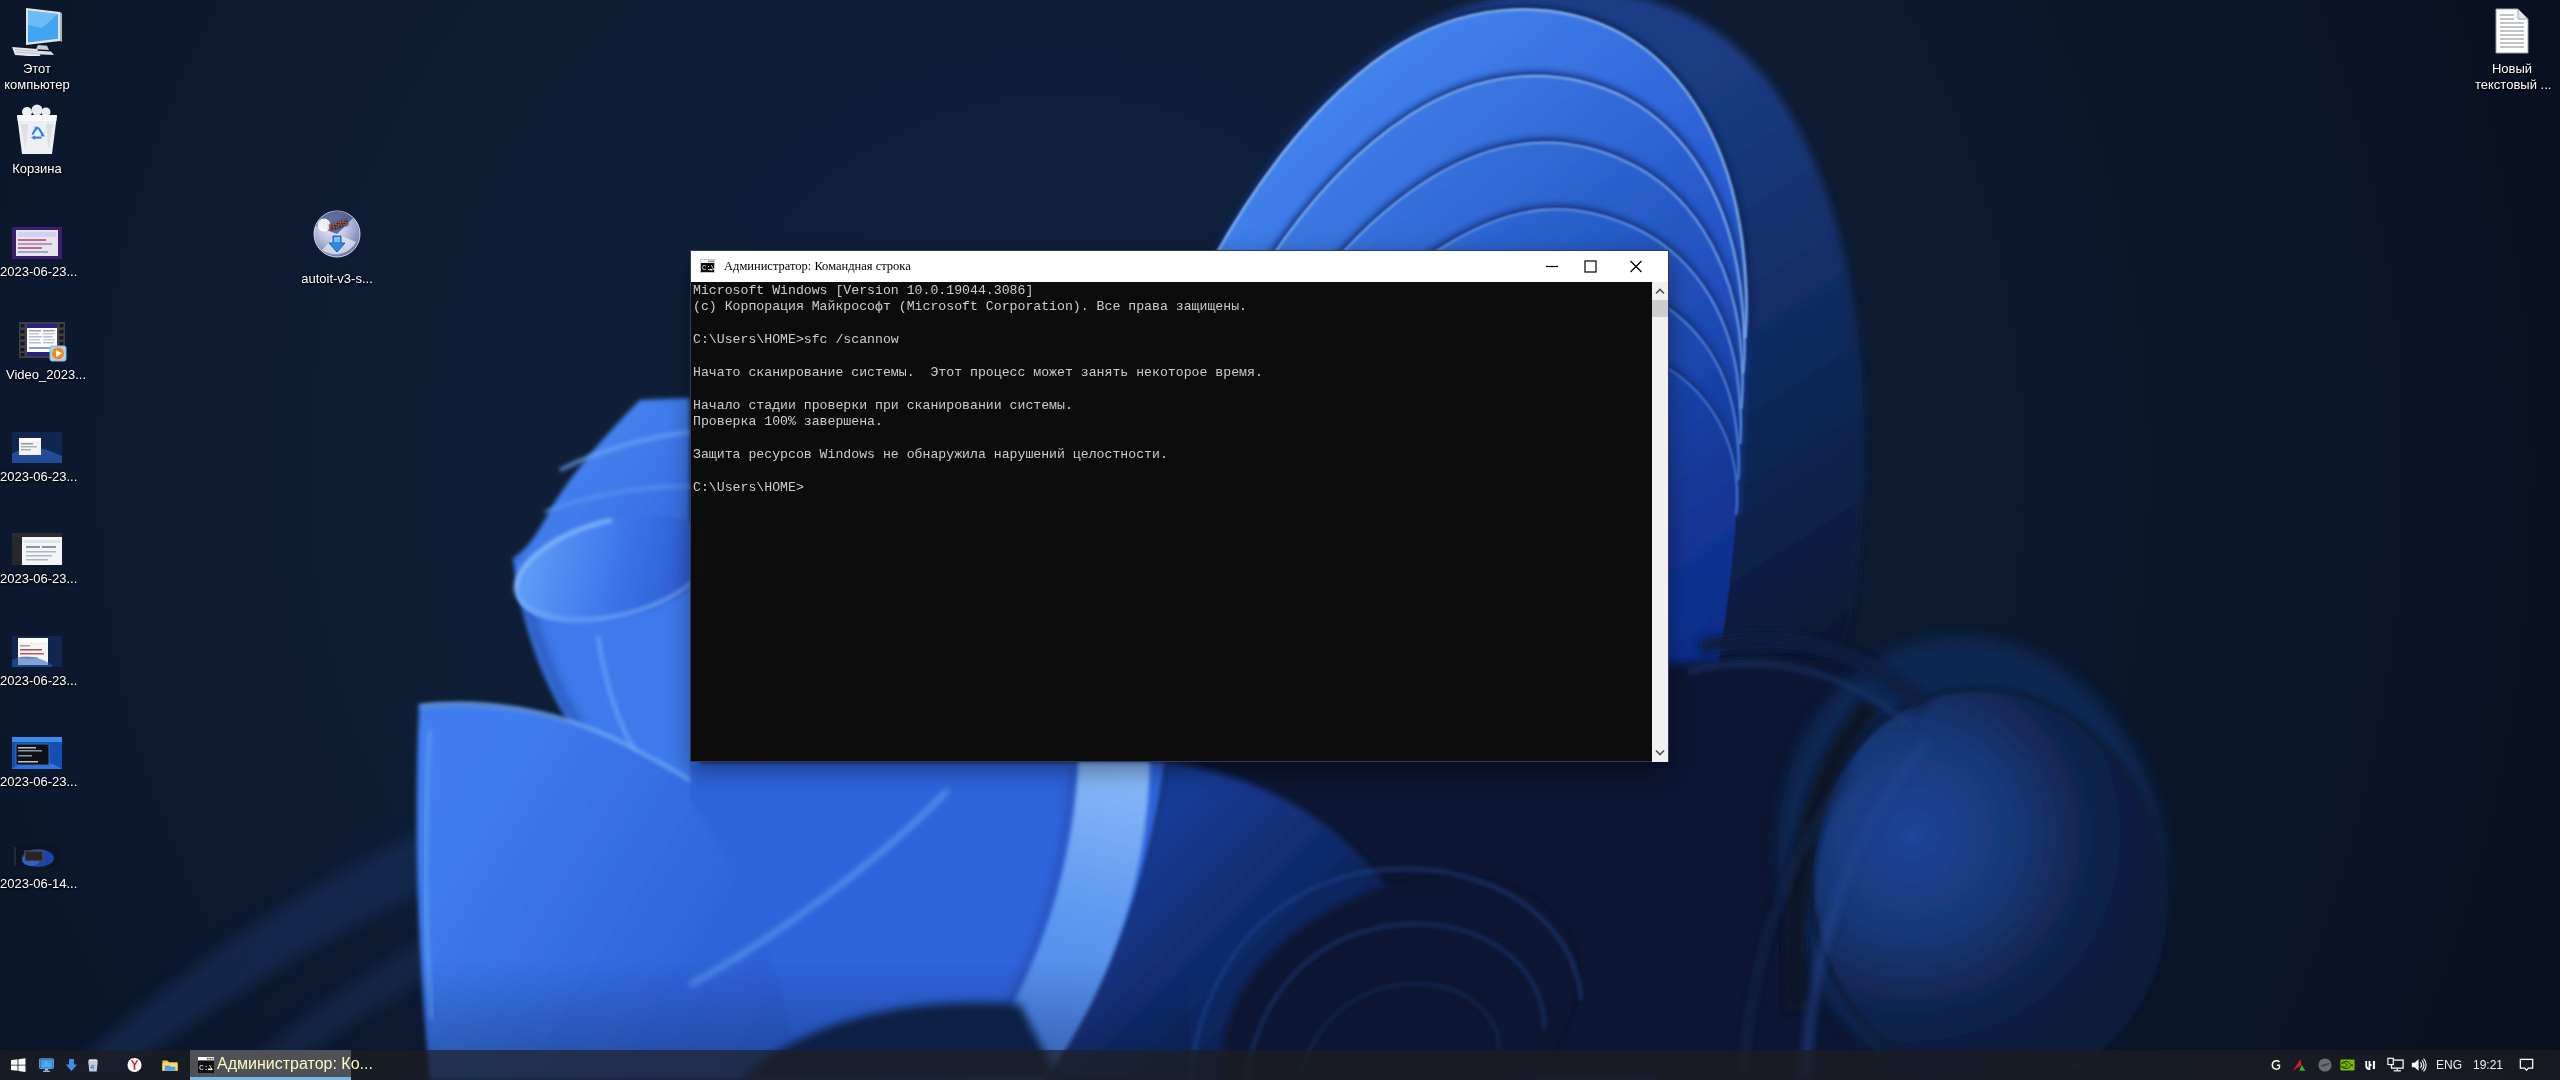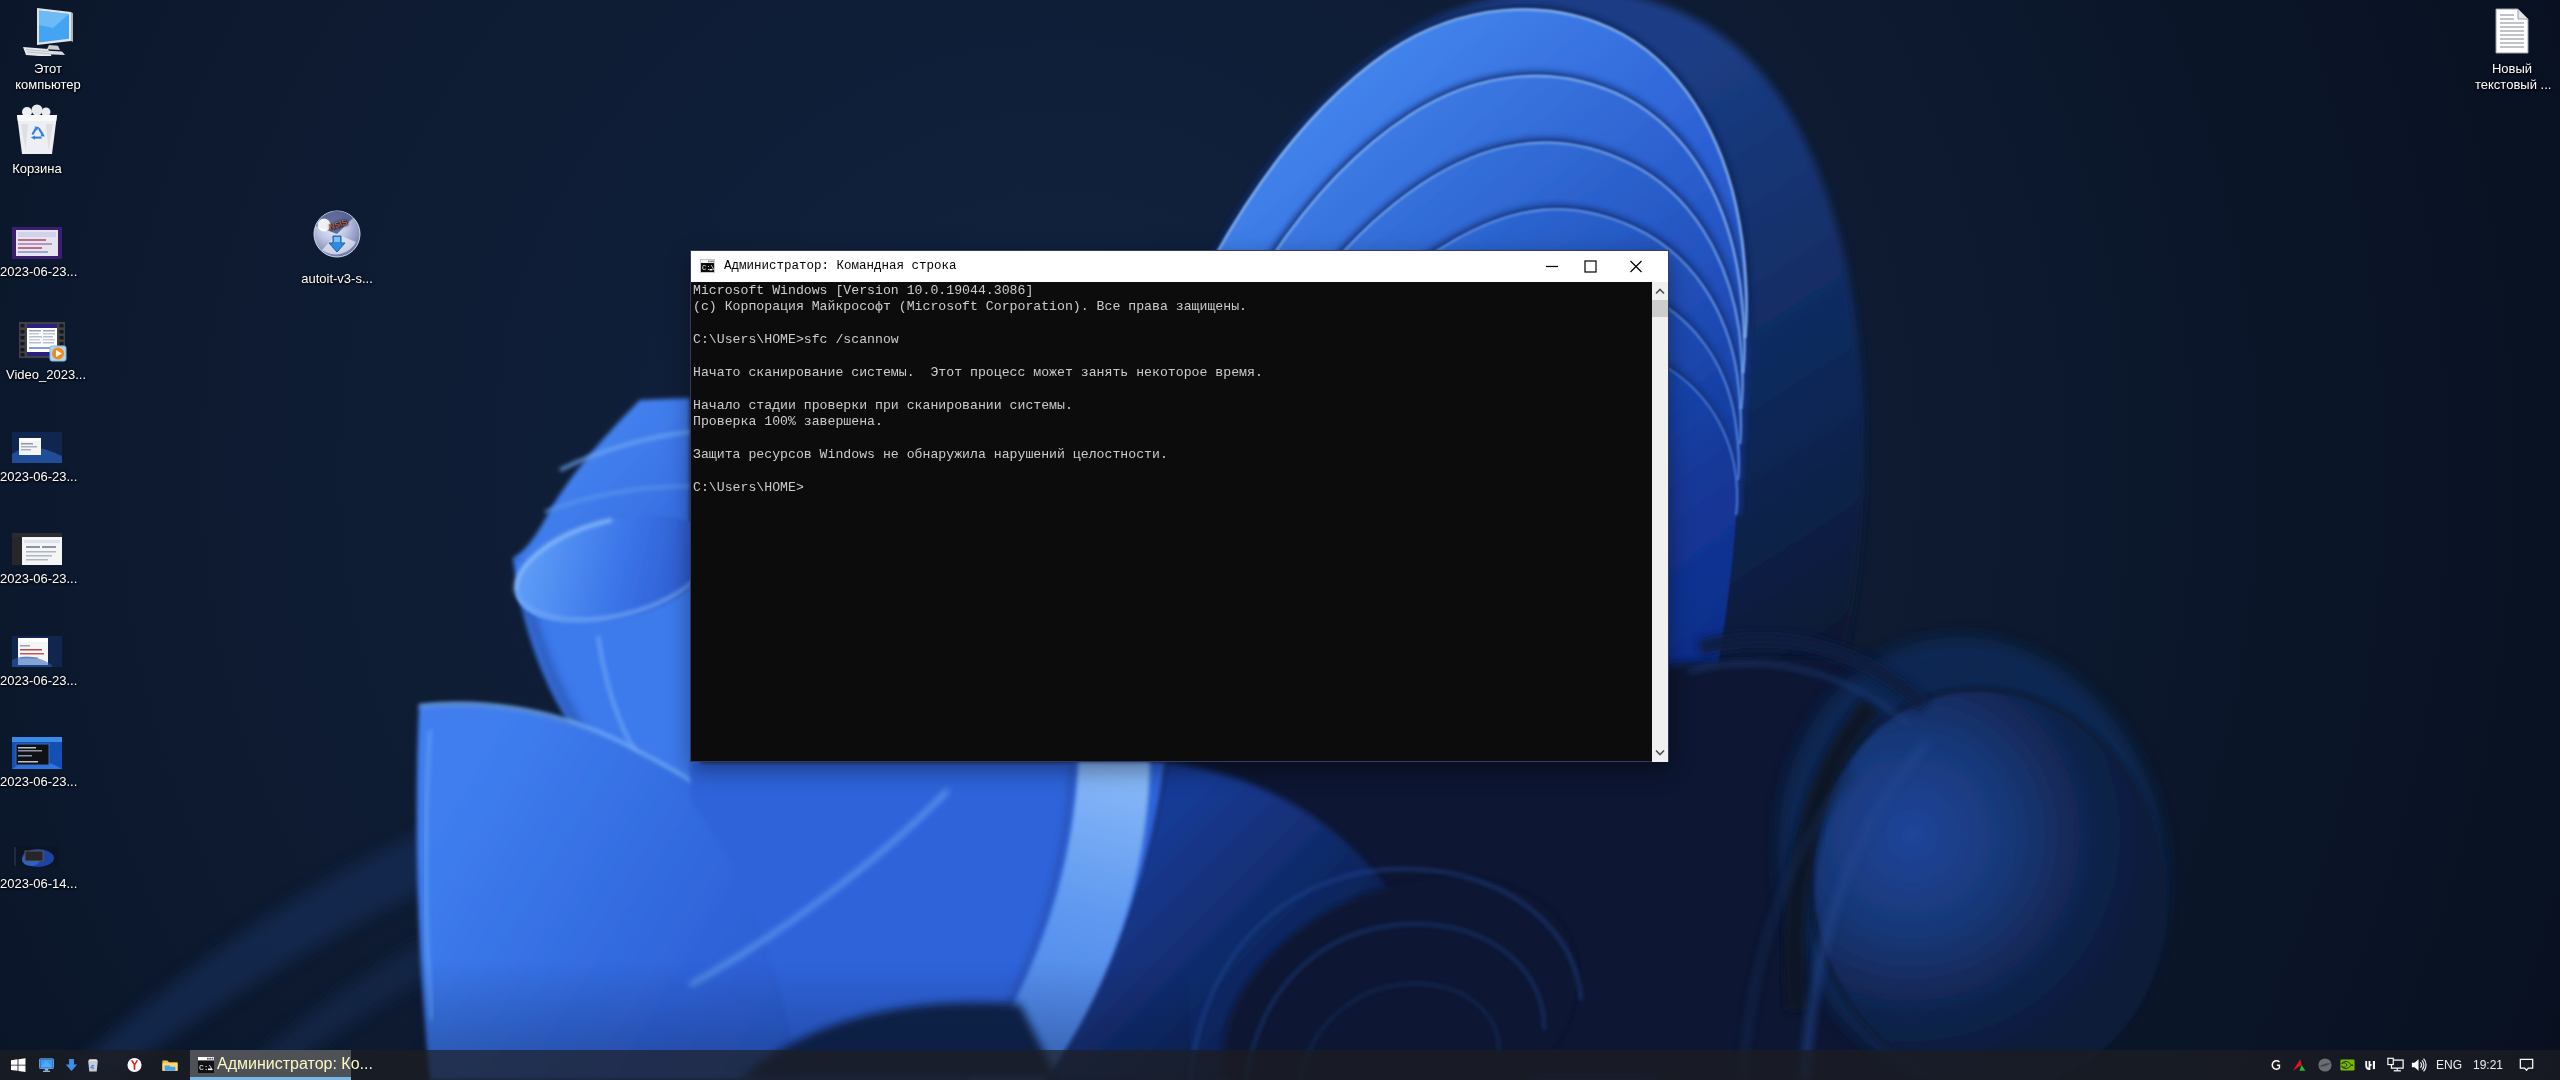--- a/index.html
+++ b/index.html
@@ -190,21 +190,21 @@
 <path d="M 419 706 C 490 698 570 712 640 752 C 715 790 790 845 850 912" stroke="#7ab2f8" stroke-width="3" fill="none" filter="url(#b2)"></path>
 <path d="M 430 730 C 424 820 424 920 432 1020" stroke="#5e9ff2" stroke-width="3" fill="none" filter="url(#b2)"></path>
 <path d="M 690 762 L 1165 762 C 1150 880 1110 975 1040 1080 L 800 1080 C 780 960 740 865 690 800 Z" fill="#2f64da" filter="url(#b2)"></path>
 <path d="M 1078 762 L 1150 762 C 1148 880 1110 990 1045 1080 L 968 1080 C 1036 980 1072 875 1078 762 Z" fill="url(#blade)" filter="url(#b2)"></path>
 <path d="M 690 985 C 780 935 880 860 948 790" stroke="#66a2f2" stroke-width="4" fill="none" filter="url(#b3)"></path>
 <path d="M 962 1080 C 1028 985 1066 880 1072 765" stroke="#2a52b8" stroke-width="5" fill="none" filter="url(#b3)"></path>
 <path d="M 740 1080 C 800 1024 900 995 1020 1004 L 1058 1080 Z" fill="#0e2148" filter="url(#b4)"></path>
 <rect x="410" y="935" width="780" height="115" fill="url(#shade)"></rect>
 </svg>
 
-<div class="dicon" style="left:11px; top:6px; width:74px;">
+<div class="dicon" style="left:0px; top:6px; width:74px;">
  <svg width="74" height="50" viewBox="0 0 74 50">
   <g transform="translate(12,0)">
    <polygon points="14,2 48,6 48,35 14,39" fill="#dfe3e7"></polygon>
    <polygon points="16,4.4 46,8 46,32.8 16,36.4" fill="#42a4f2"></polygon>
    <polygon points="16,4.4 46,8 30,22 16,19" fill="#7cc3f7" opacity="0.75"></polygon>
    <polygon points="48,6 50,7.2 50,36 48,35" fill="#aeb4bb"></polygon>
    <polygon points="26,39 35,39.8 37,44 24,43.2" fill="#c9ced4"></polygon>
    <polygon points="21,44.5 39,45.5 42,49 18,48" fill="#dadde1"></polygon>
    <polygon points="0,41 25,43 29,51 3,49" fill="#e6e8eb"></polygon>
    <g stroke="#b9bec6" stroke-width="1">
@@ -425,21 +425,21 @@
   <svg style="position:absolute;left:9px;top:8px;" width="15" height="14" viewBox="0 0 15 14">
    <rect x="0" y="0" width="15" height="14" fill="#c8c8c8"></rect>
    <rect x="1" y="1" width="13" height="3" fill="#f4f4f4"></rect>
    <rect x="8" y="1.6" width="1.6" height="1.6" fill="#707070"></rect>
           <rect x="10.2" y="1.6" width="1.6" height="1.6" fill="#707070"></rect>
           <rect x="12.2" y="1.6" width="1.6" height="1.6" fill="#707070"></rect>
    <rect x="1" y="4" width="13" height="9" fill="#0a0a0a"></rect>
    <text x="2" y="11" font-family="Liberation Mono" font-size="7" fill="#ffffff">C:\</text>
    <rect x="9.5" y="10" width="3" height="1.4" fill="#ffffff"></rect>
   </svg>
-  <span style="position:absolute;left:33px;top:8px;font-size:12.5px;color:#000;font-family:Liberation Mono, monospace;">Администратор: Командная строка</span>
+  <span style="position:absolute;left:33px;top:8px;font-size:12.5px;color:#000;font-family:Liberation Serif, serif;">Администратор: Командная строка</span>
   <svg style="position:absolute;right:104px;top:0;" width="24" height="31" viewBox="0 0 24 31">
           <line x1="6" y1="15.5" x2="18" y2="15.5" stroke="#000" stroke-width="1.2"></line>
         </svg>
   <svg style="position:absolute;right:66px;top:0;" width="24" height="31" viewBox="0 0 24 31">
           <rect x="7" y="10" width="11" height="11" fill="none" stroke="#000" stroke-width="1.2"></rect>
         </svg>
   <svg style="position:absolute;right:20px;top:0;" width="24" height="31" viewBox="0 0 24 31">
           <path d="M 6.5 10 L 17.5 21 M 17.5 10 L 6.5 21" stroke="#000" stroke-width="1.2"></path>
         </svg>
  </div>

